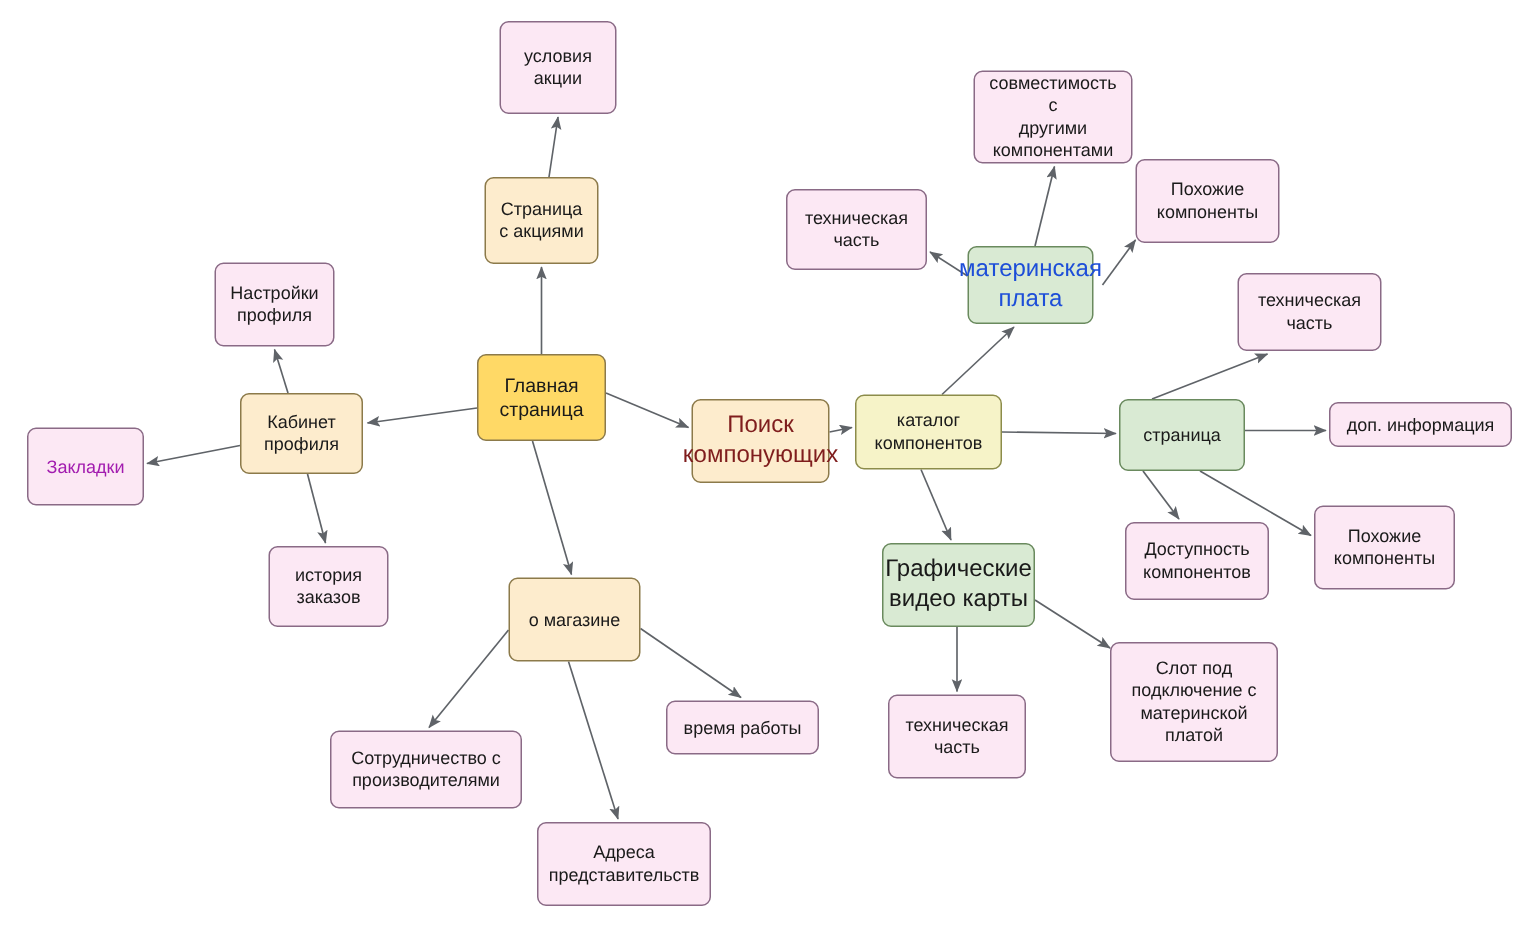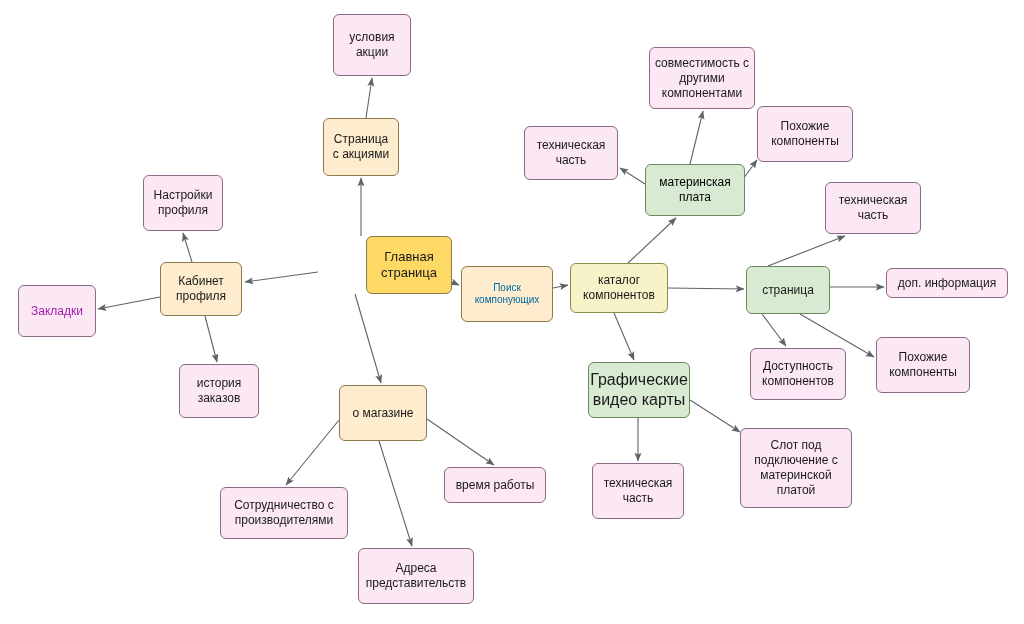--- a/index.html
+++ b/index.html
@@ -27,21 +27,21 @@
     position: absolute;
     box-sizing: border-box;
     display: flex;
     align-items: center;
     justify-content: center;
     text-align: center;
     border-radius: 6px;
     border-width: 1px;
     border-style: solid;
     line-height: 1.25;
-    padding: 2px 0;
+    padding: 2px 7px;
     white-space: pre-line;
     color: #1a1a1a;
     z-index: 2;
   }
   .node-label {
     display: block;
     white-space: pre-line;
   }
 </style>
 </head>
@@ -75,44 +75,44 @@
         <line x1="768" y1="266" x2="845" y2="236" stroke="#5f6368" stroke-width="1.1" marker-end="url(#arrow)"></line>
         <line x1="830" y1="287" x2="884" y2="287" stroke="#5f6368" stroke-width="1.1" marker-end="url(#arrow)"></line>
         <line x1="762" y1="314" x2="786" y2="346" stroke="#5f6368" stroke-width="1.1" marker-end="url(#arrow)"></line>
         <line x1="800" y1="314" x2="874" y2="357" stroke="#5f6368" stroke-width="1.1" marker-end="url(#arrow)"></line>
         <line x1="614" y1="313" x2="634" y2="360" stroke="#5f6368" stroke-width="1.1" marker-end="url(#arrow)"></line>
         <line x1="638" y1="418" x2="638" y2="461" stroke="#5f6368" stroke-width="1.1" marker-end="url(#arrow)"></line>
         <line x1="690" y1="400" x2="740" y2="432" stroke="#5f6368" stroke-width="1.1" marker-end="url(#arrow)"></line>
       </g>
   </svg>
   <div id="node-layer">
-      <div class="node" style="left: 318px; top: 236px; width: 86px; height: 58px; background: rgb(255, 217, 102); border-color: rgb(140, 122, 74); font-size: 13px; color: rgb(26, 26, 26); margin-left: 48px;"><span class="node-label">Главная
+      <div class="node" style="left: 318px; top: 236px; width: 86px; height: 58px; background: rgb(255, 217, 102); border-color: rgb(140, 122, 74); font-size: 13px; color: rgb(26, 26, 26);"><span class="node-label">Главная
 страница</span></div>
       <div class="node" style="left: 323px; top: 118px; width: 76px; height: 58px; background: rgb(253, 236, 205); border-color: rgb(140, 122, 74); font-size: 12px; color: rgb(26, 26, 26);"><span class="node-label">Страница
 с акциями</span></div>
       <div class="node" style="left: 333px; top: 14px; width: 78px; height: 62px; background: rgb(252, 232, 244); border-color: rgb(138, 106, 134); font-size: 12px; color: rgb(26, 26, 26);"><span class="node-label">условия
 акции</span></div>
       <div class="node" style="left: 160px; top: 262px; width: 82px; height: 54px; background: rgb(253, 236, 205); border-color: rgb(140, 122, 74); font-size: 12px; color: rgb(26, 26, 26);"><span class="node-label">Кабинет
 профиля</span></div>
       <div class="node" style="left: 143px; top: 175px; width: 80px; height: 56px; background: rgb(252, 232, 244); border-color: rgb(138, 106, 134); font-size: 12px; color: rgb(26, 26, 26);"><span class="node-label">Настройки
 профиля</span></div>
       <div class="node" style="left: 18px; top: 285px; width: 78px; height: 52px; background: rgb(252, 232, 244); border-color: rgb(138, 106, 134); font-size: 12px; color: #a21caf;"><span class="node-label">Закладки</span></div>
       <div class="node" style="left: 179px; top: 364px; width: 80px; height: 54px; background: rgb(252, 232, 244); border-color: rgb(138, 106, 134); font-size: 12px; color: rgb(26, 26, 26);"><span class="node-label">история
 заказов</span></div>
       <div class="node" style="left: 339px; top: 385px; width: 88px; height: 56px; background: rgb(253, 236, 205); border-color: rgb(140, 122, 74); font-size: 12px; color: rgb(26, 26, 26);"><span class="node-label">о магазине</span></div>
       <div class="node" style="left: 220px; top: 487px; width: 128px; height: 52px; background: rgb(252, 232, 244); border-color: rgb(138, 106, 134); font-size: 12px; color: rgb(26, 26, 26);"><span class="node-label">Сотрудничество с
 производителями</span></div>
       <div class="node" style="left: 358px; top: 548px; width: 116px; height: 56px; background: rgb(252, 232, 244); border-color: rgb(138, 106, 134); font-size: 12px; color: rgb(26, 26, 26);"><span class="node-label">Адреса
 представительств</span></div>
       <div class="node" style="left: 444px; top: 467px; width: 102px; height: 36px; background: rgb(252, 232, 244); border-color: rgb(138, 106, 134); font-size: 12px; color: rgb(26, 26, 26);"><span class="node-label">время работы</span></div>
-      <div class="node" style="left: 461px; top: 266px; width: 92px; height: 56px; background: rgb(253, 236, 205); border-color: rgb(140, 122, 74); font-size: 10px; color: #0369a1;"><span class="node-label">Поиск
+      <div class="node" style="left: 461px; top: 266px; width: 92px; height: 56px; background: rgb(253, 236, 205); border-color: rgb(140, 122, 74); font-size: 16px; color: #7f1d1d;"><span class="node-label">Поиск
 компонующих</span></div>
       <div class="node" style="left: 570px; top: 263px; width: 98px; height: 50px; background: rgb(246, 243, 200); border-color: rgb(140, 140, 74); font-size: 12px; color: rgb(26, 26, 26);"><span class="node-label">каталог
 компонентов</span></div>
-      <div class="node" style="left: 645px; top: 164px; width: 100px; height: 52px; background: rgb(217, 234, 211); border-color: rgb(106, 138, 94); font-size: 12px; color: #000000;"><span class="node-label">материнская
+      <div class="node" style="left: 645px; top: 164px; width: 84px; height: 52px; background: rgb(217, 234, 211); border-color: rgb(106, 138, 94); font-size: 16px; color: #1d4ed8;"><span class="node-label">материнская
 плата</span></div>
       <div class="node" style="left: 524px; top: 126px; width: 94px; height: 54px; background: rgb(252, 232, 244); border-color: rgb(138, 106, 134); font-size: 12px; color: rgb(26, 26, 26);"><span class="node-label">техническая
 часть</span></div>
       <div class="node" style="left: 649px; top: 47px; width: 106px; height: 62px; background: rgb(252, 232, 244); border-color: rgb(138, 106, 134); font-size: 12px; color: rgb(26, 26, 26);"><span class="node-label">совместимость с
 другими
 компонентами</span></div>
       <div class="node" style="left: 757px; top: 106px; width: 96px; height: 56px; background: rgb(252, 232, 244); border-color: rgb(138, 106, 134); font-size: 12px; color: rgb(26, 26, 26);"><span class="node-label">Похожие
 компоненты</span></div>
       <div class="node" style="left: 746px; top: 266px; width: 84px; height: 48px; background: rgb(217, 234, 211); border-color: rgb(106, 138, 94); font-size: 12px; color: rgb(26, 26, 26);"><span class="node-label">страница</span></div>
       <div class="node" style="left: 825px; top: 182px; width: 96px; height: 52px; background: rgb(252, 232, 244); border-color: rgb(138, 106, 134); font-size: 12px; color: rgb(26, 26, 26);"><span class="node-label">техническая

